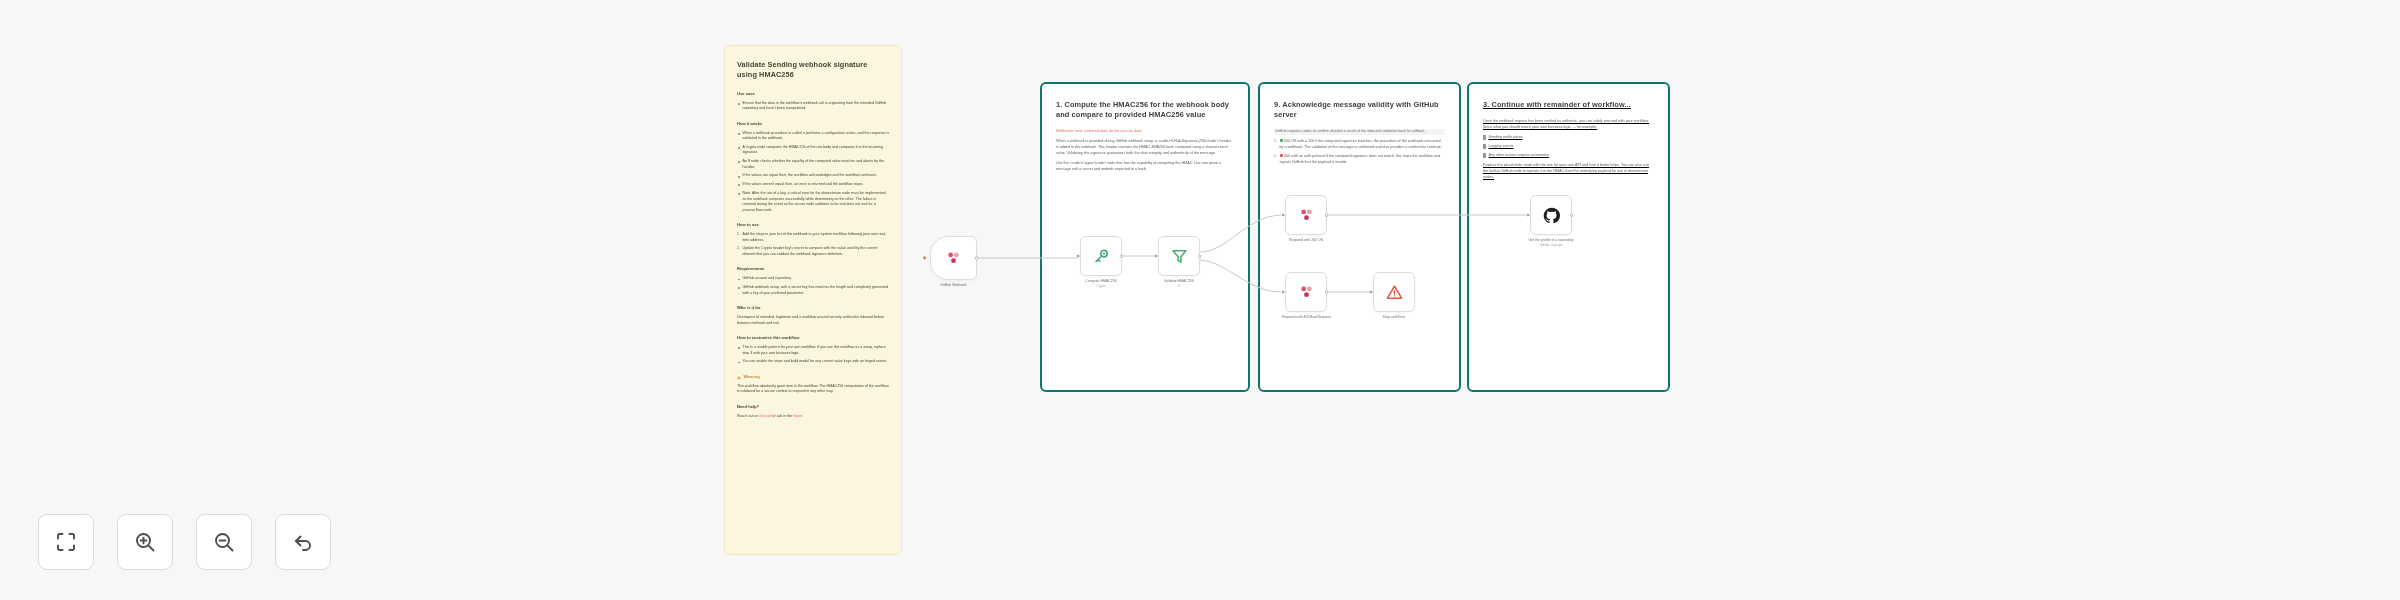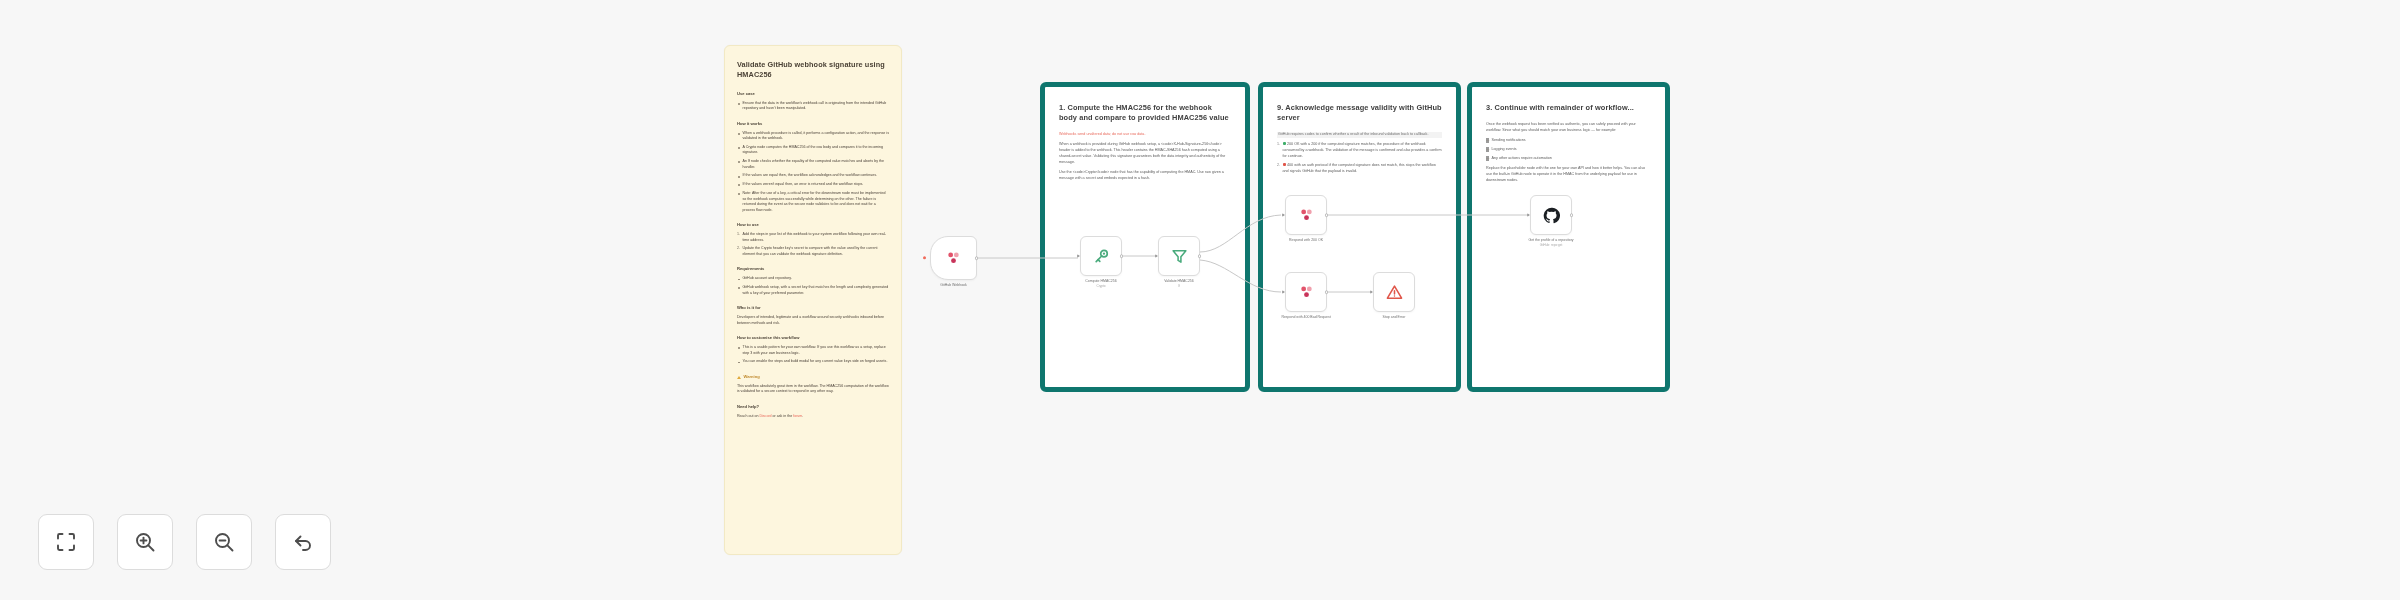--- a/index.html
+++ b/index.html
@@ -24,21 +24,21 @@
     border-radius: 6px;
     overflow: hidden;
   }
   .sticky-yellow {
     background: #fdf6de;
     border: 1px solid #f2e9c4;
     box-shadow: 0 0 0 0.5px rgba(0,0,0,0.02);
   }
   .sticky-white {
     background: #ffffff;
-    border: 5px solid #0f766e;
+    border: 2px solid #0f766e;
   }
 
   .note-body {
     padding: 14px 12px 12px 12px;
     color: #4a4038;
     font-size: 3.6px;
     line-height: 1.55;
   }
   .sticky-white .note-body {
     padding: 16px 14px;
@@ -223,21 +223,21 @@
   }
   .tb-btn svg { display: block; }
 </style>
 </head>
 <body>
 
 <div id="canvas">
 
   <div class="sticky sticky-yellow" style="left:724px; top:45px; width:178px; height:510px;">
     <div class="note-body">
-      <div class="note-h1">Validate GitHub webhook signature using HMAC256</div>
+      <div class="note-h1">Validate Sending webhook signature using HMAC256</div>
 
       <div class="note-h2 first">Use case</div>
       <ul class="note-ul">
         <li>Ensure that the data in the workflow's webhook call is originating from the intended GitHub repository and hasn't been manipulated.</li>
       </ul>
 
       <div class="note-h2">How it works</div>
       <ul class="note-ul">
         <li>When a webhook procedure is called, it performs a configuration action, and the response is validated in the webhook.</li>
         <li>A Crypto node computes the HMAC256 of the raw body and compares it to the incoming signature.</li>
@@ -292,21 +292,21 @@
     <div class="note-body">
       <div class="note-h1">9. Acknowledge message validity with GitHub server</div>
       <div class="note-p hl-grey">GitHub requires codes to confirm whether a result of the inbound validation back to callback.</div>
       <ul class="note-ul num">
         <li><span class="badge-green"></span><span>200 OK with a 200 if the computed signature matches, the procedure of the webhook consumed by a webhook. The validation of the message is confirmed and also provides a confirm for continue.</span></li>
         <li><span class="badge-red"></span><span>400 with an auth protocol if the computed signature does not match, this stops the workflow and signals GitHub that the payload is invalid.</span></li>
       </ul>
     </div>
   </div>
 
-  <div class="sticky sticky-white" style="left:1467px; top:82px; width:203px; height:310px;">
+  <div class="sticky sticky-white" style="left:1467px; top:82px; width:203px; height:310px;text-decoration:underline;">
     <div class="note-body">
       <div class="note-h1">3. Continue with remainder of workflow...</div>
       <div class="note-p">Once the webhook request has been verified as authentic, you can safely proceed with your workflow. Since what you should match your own business logic — for example:</div>
       <ul class="note-ul dash">
         <li>Sending notifications</li>
         <li>Logging events</li>
         <li>Any other actions require automation</li>
       </ul>
       <div class="note-p">Replace the placeholder node with the one for your own API and how it better helps. You can also use the built-in GitHub node to operate it in the HMAC from the underlying payload for use in downstream nodes.</div>
     </div>

